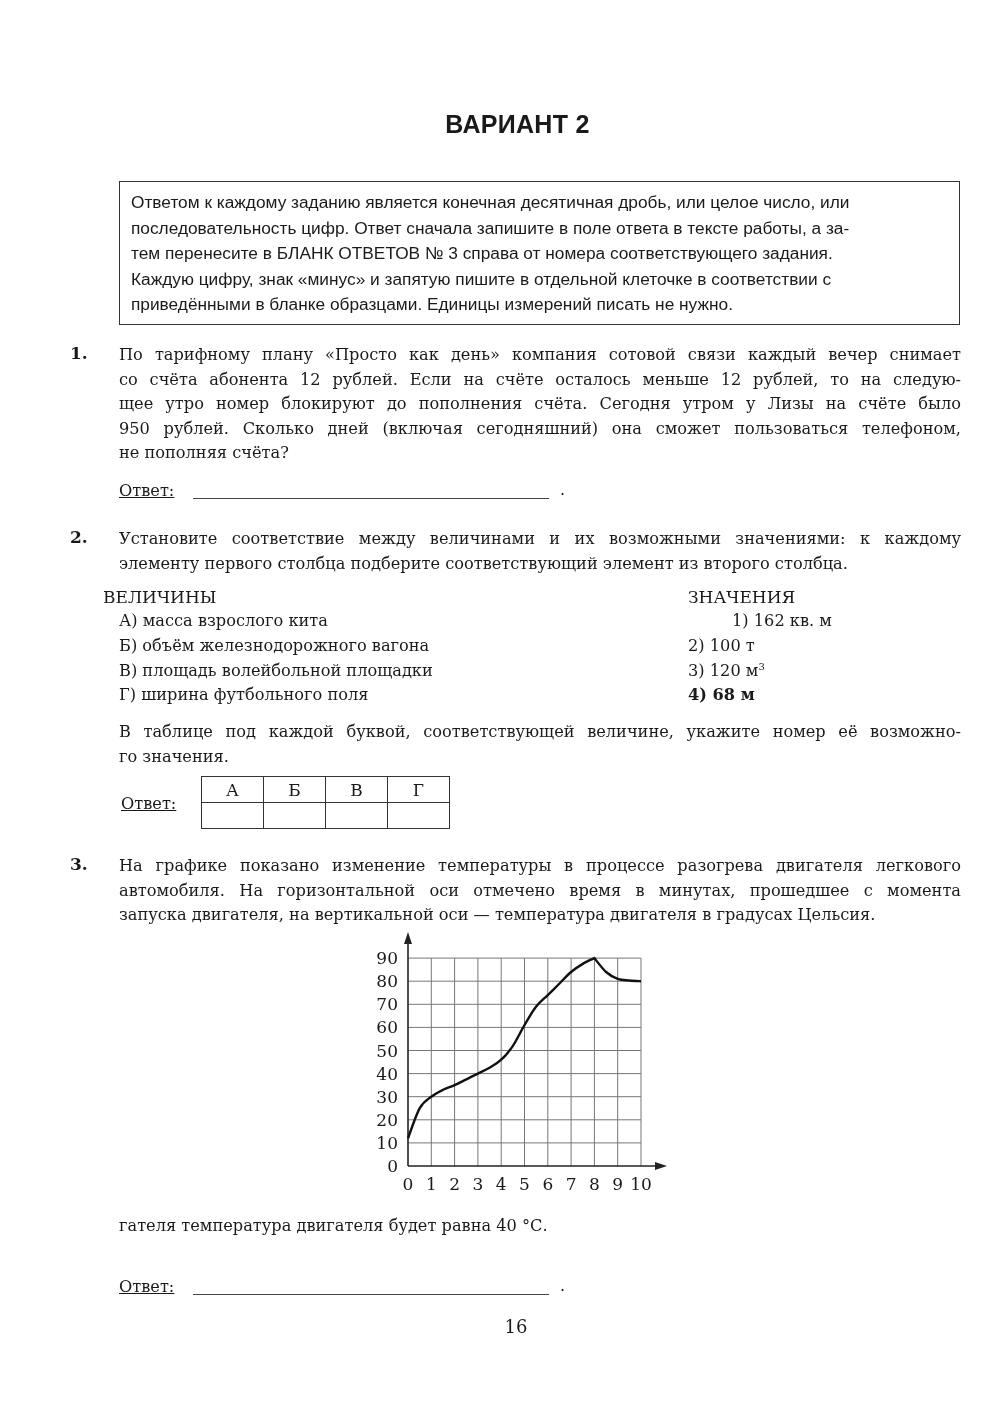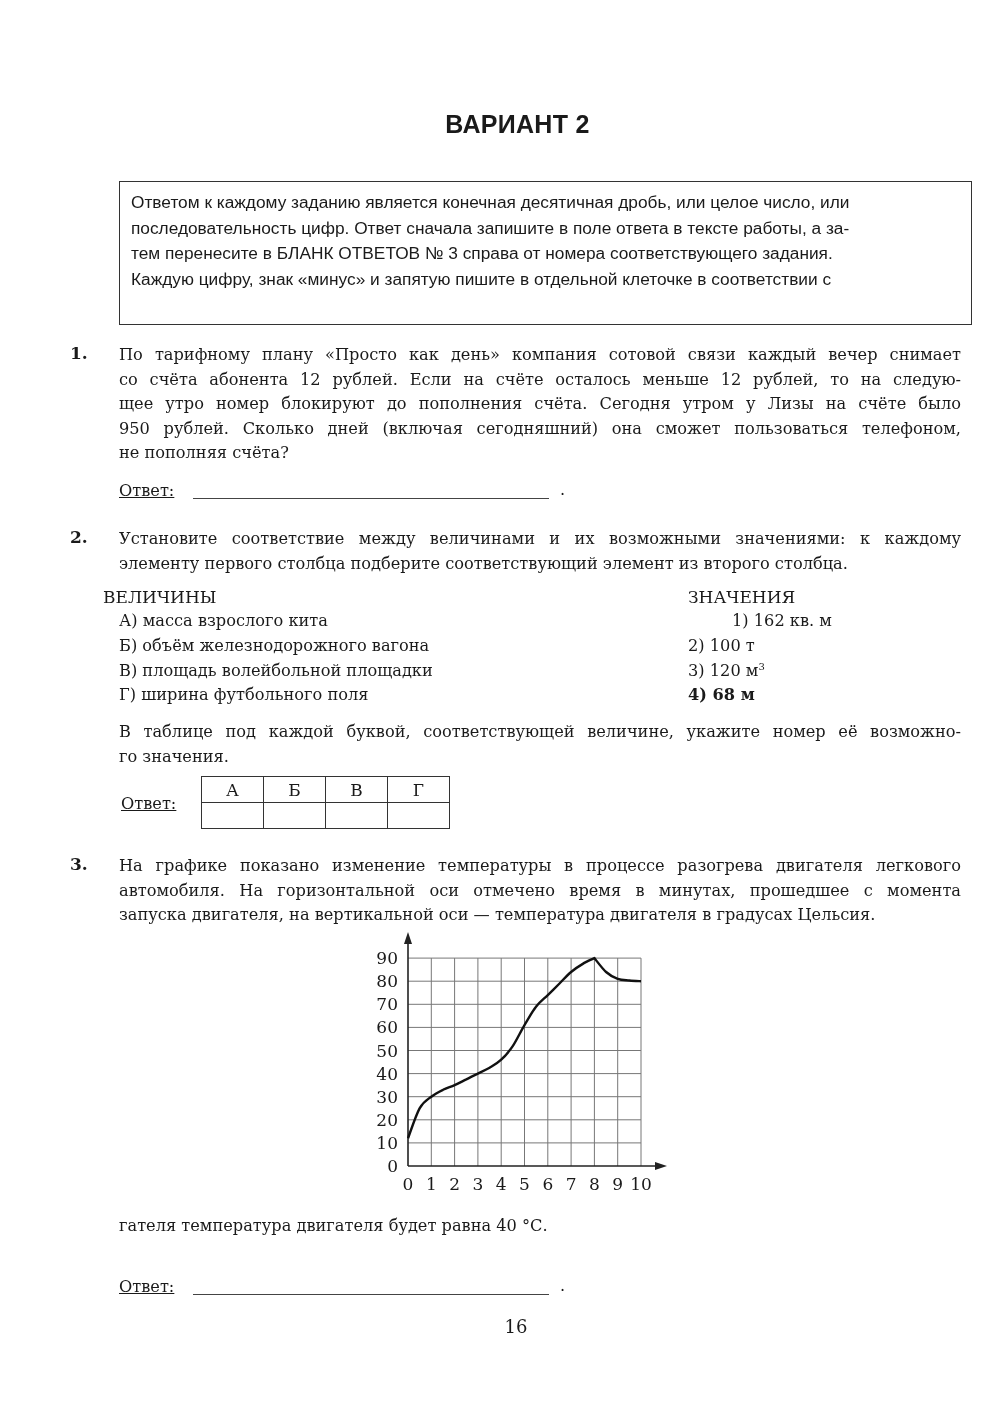--- a/index.html
+++ b/index.html
@@ -7,21 +7,21 @@
     width: 1000px; height: 1417px; position: relative; overflow: hidden;
     font-family: "DejaVu Serif", "Liberation Serif", serif;
     color: #1a1a1a;
   }
   .title {
     position: absolute; left: 0; width: 1035px; top: 110px; text-align: center;
     font-family: "Liberation Sans", sans-serif; font-weight: bold; font-size: 25px; letter-spacing: 0.3px;
   }
   .instructions {
     position: absolute; left: 119px; top: 181px; width: 816px; height: 134px;
-    border: 1.5px solid #333; padding: 8px 24px 0 11px;
+    border: 1.5px solid #333; padding: 8px 12px 0 11px;
     font-family: "Liberation Sans", sans-serif; font-size: 17.3px; line-height: 25.5px;
     text-align: justify;
   }
   .instructions .line { display: block; white-space: nowrap; }
   .task-num { position: absolute; left: 70px; font-size: 17px; font-weight: bold; }
   .para {
     position: absolute; left: 119px; width: 842px; font-size: 16.2px; line-height: 24.5px;
   }
   .para .line { display: block; white-space: nowrap; text-align: justify; text-align-last: justify; }
   .para .line.last { text-align-last: left; }
@@ -46,20 +46,21 @@
 </head>
 <body>
 
 <div class="title">ВАРИАНТ 2</div>
 
 <div class="instructions">
   <span class="line">Ответом к каждому заданию является конечная десятичная дробь, или целое число, или</span>
   <span class="line">последовательность цифр. Ответ сначала запишите в поле ответа в тексте работы, а за-</span>
   <span class="line">тем перенесите в БЛАНК ОТВЕТОВ № 3 справа от номера соответствующего задания.</span>
   <span class="line">Каждую цифру, знак «минус» и запятую пишите в отдельной клеточке в соответствии с</span>
+  <span class="line">приведёнными в бланке образцами. Единицы измерений писать не нужно.</span>
 </div>
 
 <div class="task-num" style="top:343px;">1.</div>
 <div class="para" style="top:343px;">
   <span class="line">По тарифному плану «Просто как день» компания сотовой связи каждый вечер снимает</span>
   <span class="line">со счёта абонента 12 рублей. Если на счёте осталось меньше 12 рублей, то на следую-</span>
   <span class="line">щее утро номер блокируют до пополнения счёта. Сегодня утром у Лизы на счёте было</span>
   <span class="line">950 рублей. Сколько дней (включая сегодняшний) она сможет пользоваться телефоном,</span>
   <span class="line last">не пополняя счёта?</span>
 </div>

